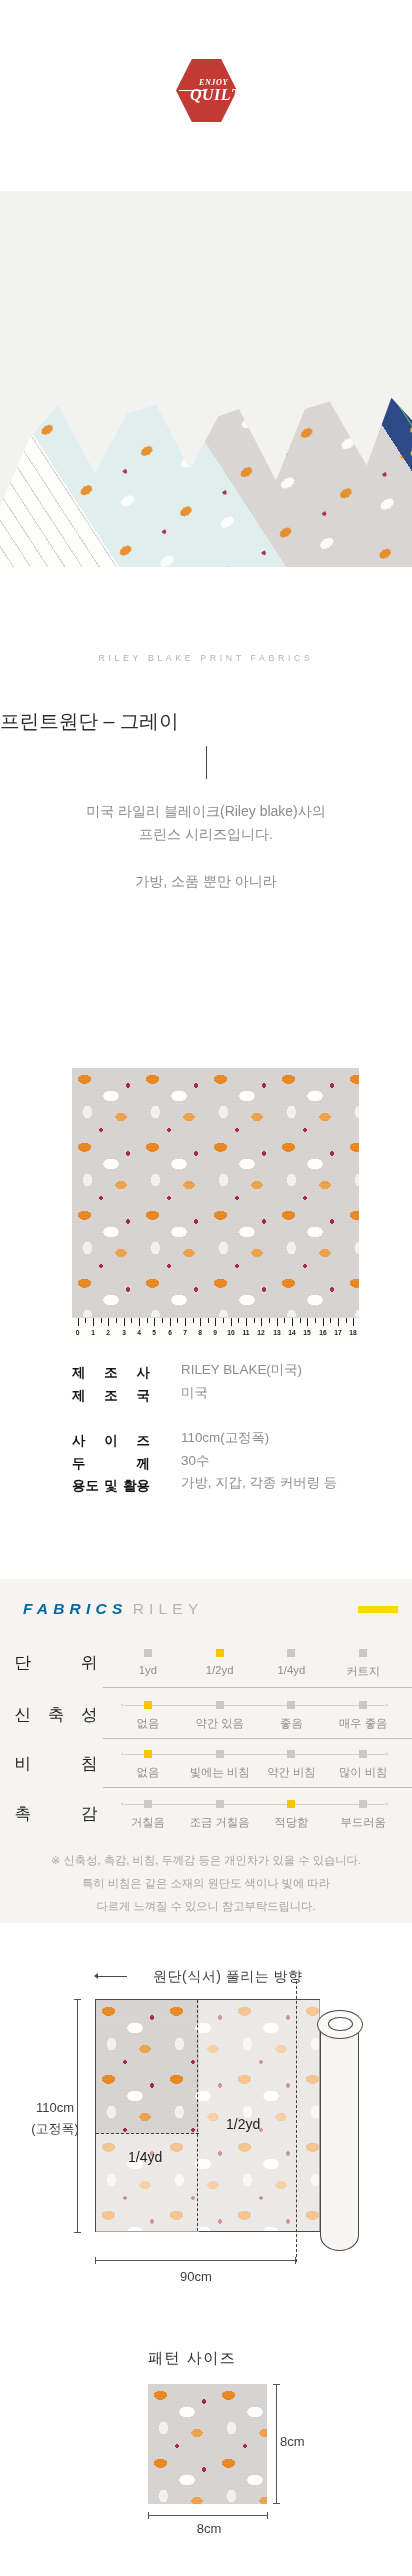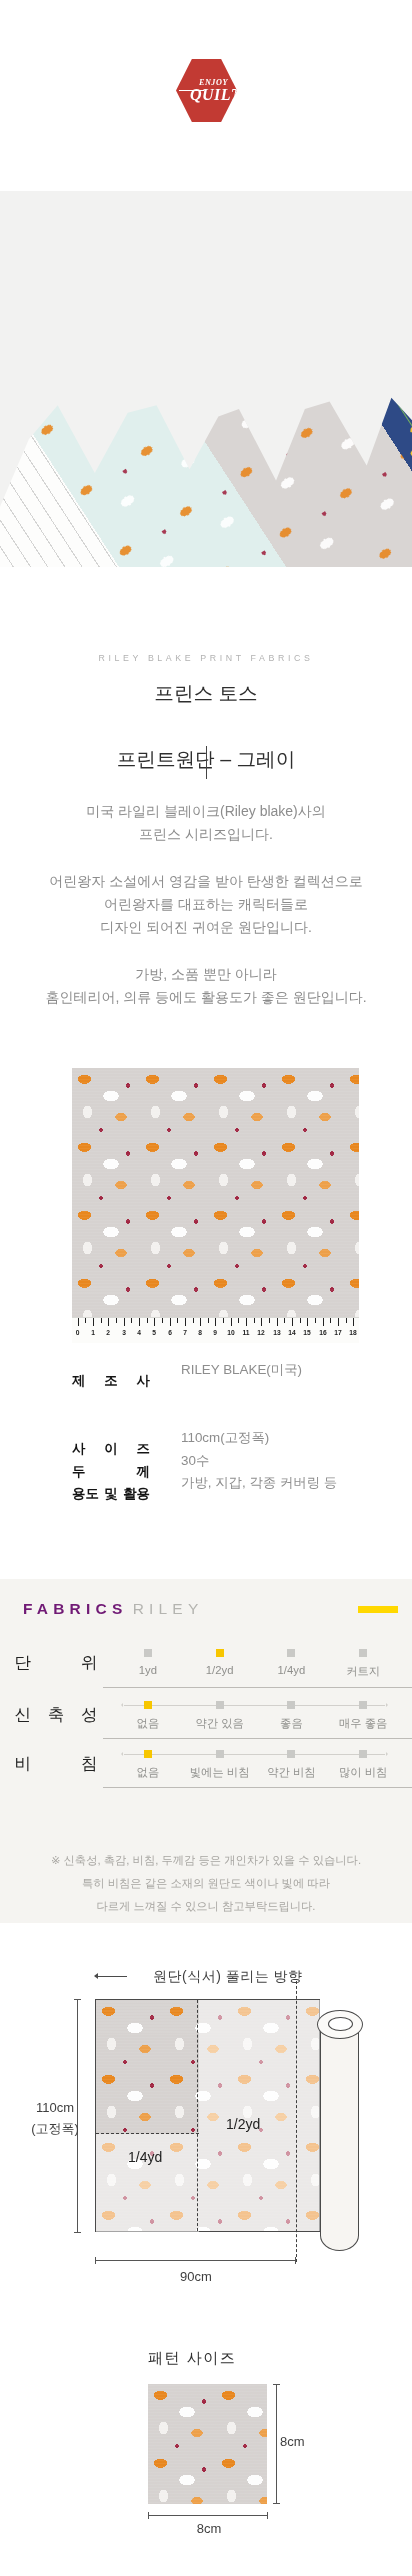--- a/index.html
+++ b/index.html
@@ -45,44 +45,44 @@
       radial-gradient(ellipse 5.7px 4.1px at 49px 49px,#eda04a 99%,transparent),
       radial-gradient(ellipse 7.7px 5.2px at 39px 28px,#fdfdfd 99%,transparent),
       radial-gradient(ellipse 4.6px 6.2px at 15.5px 44px,#f3f1ef 99%,transparent),
       radial-gradient(circle 2.3px at 56px 17.5px,#a12743 99%,transparent),
       radial-gradient(circle 1.8px at 29px 62px,#a12743 99%,transparent);
     background-size:auto,68px 68px,68px 68px,68px 68px,68px 68px,68px 68px,68px 68px;}
 
   
   .eyebrow{left:0;top:653px;width:412px;text-align:center;color:#b2b2b2;font-size:8.8px;letter-spacing:3.6px;}
   .title1{left:0;top:680px;width:412px;text-align:center;color:#2e2e2e;font-size:19.6px;font-weight:500;}
-  .title2{left:0;top:746px;width:412px;text-align:center;color:#2e2e2e;font-size:19.6px;font-weight:500;}
+  .title2{left:0;top:708px;width:412px;color:#2e2e2e;font-size:19.6px;font-weight:500;}
   .vline{left:206px;top:746px;width:0.5px;height:33px;background:#444;}
   .desc{left:0;top:800px;width:412px;text-align:center;color:#8c8c8c;font-size:14px;line-height:23px;}
   .desc p{margin:0 0 24px 0;}
 
   
   .sample{left:72px;top:1068px;width:287px;height:275px;}
   .sample .swatch{position:absolute;inset:0 0 25px 0;}
   .ruler{position:absolute;left:0;bottom:0;width:287px;height:25px;background:#fcfcfa;border-top:0.5px solid #d8d8d4;}
   .tick{position:absolute;top:0;width:0.8px;background:#222;}
   .tick.tall{height:8.2px;} .tick.short{height:4.6px;}
   .rnum{position:absolute;top:11.3px;width:12.4px;margin-left:-6.2px;text-align:center;
         font-size:6.7px;font-weight:700;color:#222;}
 
   
   .spec-row{left:72px;width:268px;height:23px;}
-  .spec-label{position:absolute;left:0;top:12px;width:78px;color:#141414;font-size:13.4px;font-weight:700;
+  .spec-label{position:absolute;left:0;top:4px;width:78px;color:#141414;font-size:13.4px;font-weight:700;
               text-align:justify;text-align-last:justify;}
   .spec-value{position:absolute;left:109px;top:0.5px;color:#8d8d8d;font-size:13.4px;}
 
   
   .fi-section{left:0;top:1579px;width:412px;height:344px;background:#f5f4f1;}
   .sec-title{font-size:15.5px;letter-spacing:5.2px;}
-  .sec-title .strong{color:#701a75;font-weight:700;}
+  .sec-title .strong{color:#0369a1;font-weight:700;font-style:italic;}
   .sec-title .light{color:#b4b4b0;font-weight:400;margin-left:5.2px;}
   .ybar{width:40px;height:6.7px;}
   .fi-row{left:0;width:412px;height:47px;}
   .fi-label{position:absolute;left:14.4px;top:11.3px;width:83px;color:#222;font-size:16.5px;font-weight:500;
             text-align:justify;text-align-last:justify;}
   .fi-line{position:absolute;left:124px;top:12.4px;width:261px;height:0.5px;background:#d2d0cc;}
   .fi-line::before,.fi-line::after{content:'';position:absolute;top:-2.6px;border:2.6px solid transparent;}
   .fi-line::before{left:-4.6px;border-right-color:#d2d0cc;}
   .fi-line::after{right:-4.6px;border-left-color:#d2d0cc;}
   .fi-cols{position:absolute;left:112px;top:0;width:287px;display:flex;}
@@ -133,37 +133,30 @@
 
   <div class="abs photo-stack">
     <div class="stack-clip">
       <div class="stripes">
           <div class="motifs"></div>
         </div>
     </div>
   </div>
 
   <div class="abs eyebrow">RILEY BLAKE PRINT FABRICS</div>
-  <div class="abs title1">프린스 토스</div>
   <div class="abs title2">프린트원단 – 그레이</div>
   <div class="abs vline"></div>
 
   <div class="abs desc">
     <p>
       <span>미국 라일리 블레이크(Riley blake)사의</span><br>
       <span>프린스 시리즈입니다.</span>
     </p>
     <p>
-      <span>어린왕자 소설에서 영감을 받아 탄생한 컬렉션으로</span><br>
-      <span>어린왕자를 대표하는 캐릭터들로</span><br>
-      <span>디자인 되어진 귀여운 원단입니다.</span>
-    </p>
-    <p>
       <span>가방, 소품 뿐만 아니라</span><br>
-      <span>홈인테리어, 의류 등에도 활용도가 좋은 원단입니다.</span>
     </p>
   </div>
 
   <div class="abs sample">
     <div class="swatch fab"></div>
     <div class="ruler" id="ruler">
         <div class="tick tall" style="left: 5.7px;"></div>
         <div class="rnum" style="left: 5.7px;">0</div>
         <div class="tick short" style="left: 13.3px;"></div>
         <div class="tick tall" style="left: 21px;"></div>
@@ -219,20 +212,24 @@
         <div class="tick short" style="left: 274px;"></div>
         <div class="tick tall" style="left: 281px;"></div>
         <div class="rnum" style="left: 281px;">18</div>
       </div>
   </div>
 
   <div class="abs spec-row" style="top:1360px">
     <div class="spec-label">제 조 사</div>
     <div class="spec-value">RILEY BLAKE(미국)</div>
   </div>
+  <div class="abs spec-row" style="top:1383px">
+    <div class="spec-label">제 조 국</div>
+    <div class="spec-value">미국</div>
+  </div>
   <div class="abs spec-row" style="top:1428px">
     <div class="spec-label">사 이 즈</div>
     <div class="spec-value">110cm(고정폭)</div>
   </div>
   <div class="abs spec-row" style="top:1451px">
     <div class="spec-label">두 께</div>
     <div class="spec-value">30수</div>
   </div>
   <div class="abs spec-row" style="top:1473px">
     <div class="spec-label">용도 및 활용</div>
@@ -309,20 +306,42 @@
           <span class="fi-opt">약간 비침</span>
         </div>
       <div class="fi-cell">
           <span class="sq"></span>
           <span class="fi-opt">많이 비침</span>
         </div>
     </div>
   </div>
   <div class="abs fi-div" style="top:1787px"></div>
 
+  <div class="abs fi-row" style="top:1792px">
+    <div class="fi-label">촉 감</div>
+    <div class="fi-line"></div>
+    <div class="fi-cols">
+      <div class="fi-cell">
+          <span class="sq"></span>
+          <span class="fi-opt">거칠음</span>
+        </div>
+      <div class="fi-cell">
+          <span class="sq"></span>
+          <span class="fi-opt">조금 거칠음</span>
+        </div>
+      <div class="fi-cell">
+          <span class="sq on" style="background: rgb(247, 198, 0);"></span>
+          <span class="fi-opt">적당함</span>
+        </div>
+      <div class="fi-cell">
+          <span class="sq"></span>
+          <span class="fi-opt">부드러움</span>
+        </div>
+    </div>
+  </div>
 
   <div class="abs fi-notes">
     <div>※ 신축성, 촉감, 비침, 두께감 등은 개인차가 있을 수 있습니다.</div>
     <div>특히 비침은 같은 소재의 원단도 색이나 빛에 따라</div>
     <div>다르게 느껴질 수 있으니 참고부탁드립니다.</div>
   </div>
 
   <div class="abs dir-arrow"></div>
   <div class="abs dir-label">원단(식서) 풀리는 방향</div>
 

